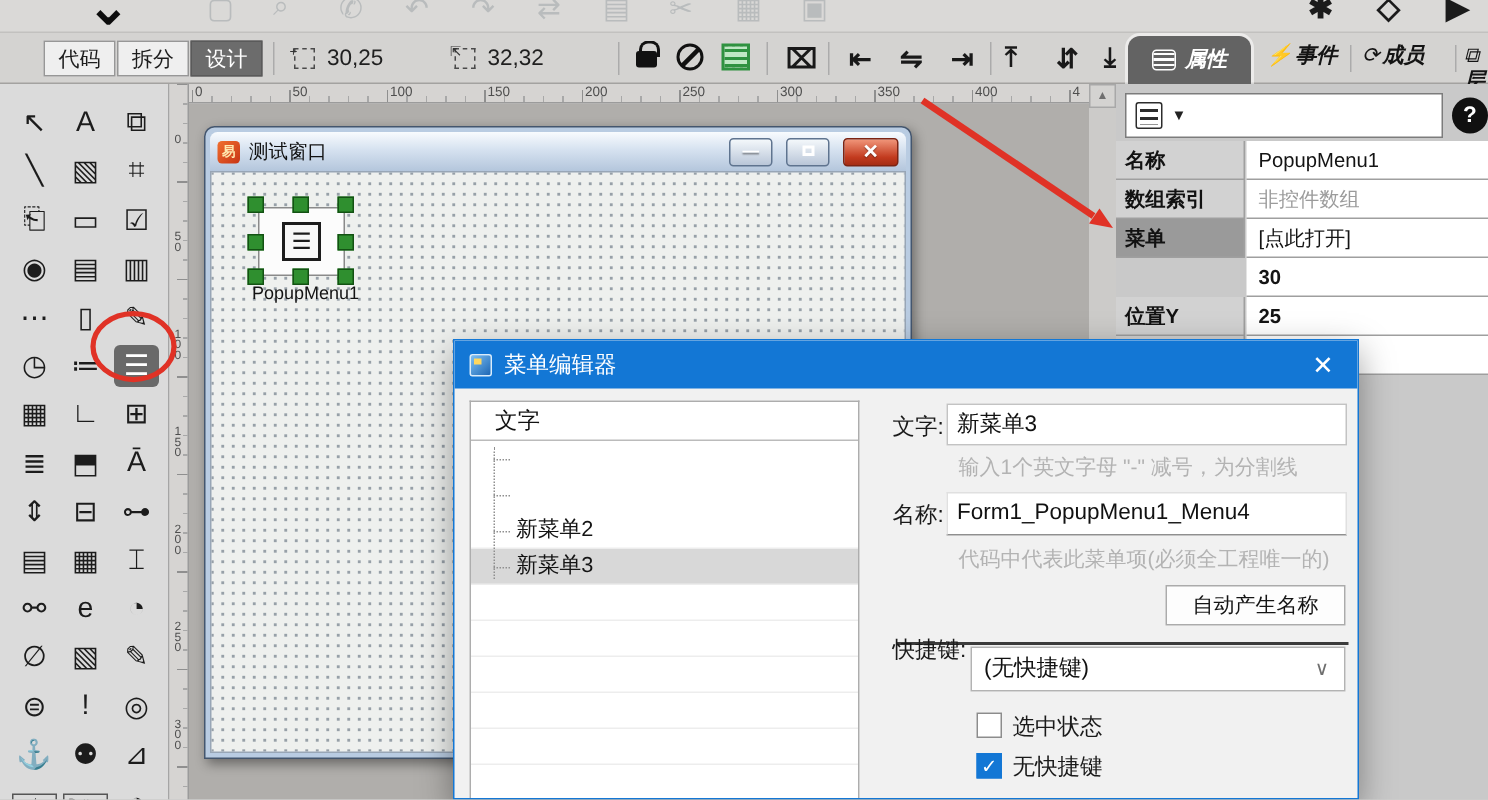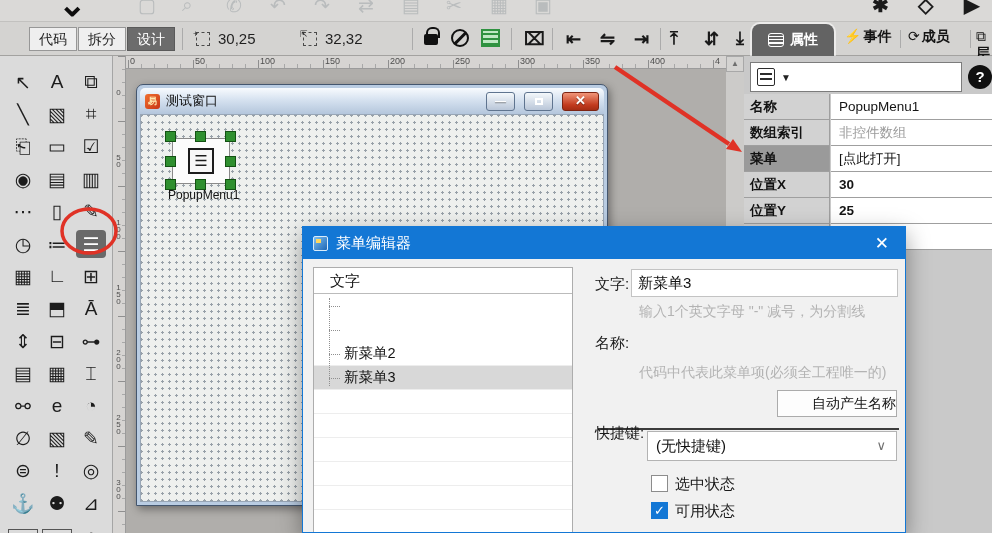--- a/index.html
+++ b/index.html
@@ -30,21 +30,21 @@
   #ic-lock::before { content:""; position:absolute; left:2px; top:-7px; width:10px; height:9px;
     border:2.5px solid #111; border-bottom:none; border-radius:6px 6px 0 0; }
   #ic-forbid { position:absolute; top:7px; width:18px; height:18px; border:2.5px solid #111; border-radius:50%; }
   #ic-forbid::before { content:""; position:absolute; left:-1px; top:5.5px; width:16px; height:2.5px;
     background:#111; transform:rotate(-45deg); }
   #ic-grid { position:absolute; top:7px; width:19px; height:18px; border:2px solid #2f9240; background:
     repeating-linear-gradient(0deg,#2f9240 0 2px,#bfe8c4 2px 5px),
     repeating-linear-gradient(90deg,#2f9240 0 2px,transparent 2px 5px); }
 
   
-  #panel-tabs { position:absolute; left:748px; top:22px; width:244px; height:34px; }
+  #panel-tabs { position:absolute; left:748px; top:22px; width:244px; height:34px;font-style:italic; }
   #tab-props { position:absolute; left:4px; top:2px; width:82px; height:32px; background:#636363;
     border-radius:8px 8px 0 0; color:#fff; font-size:14px; font-weight:bold;
     display:flex; align-items:center; justify-content:center; gap:6px;
     box-shadow:0 0 0 2px rgba(255,255,255,.55); }
   .props-ic { width:16px; height:14px; border:1.6px solid #fff; border-radius:3px;
     background:repeating-linear-gradient(0deg,transparent 0 2px,#fff 2px 3.5px); }
   .ptab { position:absolute; top:6px; font-size:14px; font-weight:bold; color:#141414; }
   .ptab .g { font-weight:normal; margin-right:2px; }
 
   
@@ -140,21 +140,21 @@
   .tree-row { position:absolute; left:0; width:258px; height:24px; border-bottom:1px solid #ededed;
     font-size:14.5px; color:#141414; line-height:23px; padding-left:30px; }
   .tree-row.sel { background:#d8d8d8; }
   #tree-vline { position:absolute; left:15px; width:1px; border-left:1px dotted #8f8f8f; }
   .tree-stub { position:absolute; left:15px; width:11px; height:1px; border-top:1px dotted #8f8f8f; }
   .dlg-label { position:absolute; font-size:15px; color:#1a1a1a; }
   .dlg-input { position:absolute; background:#fff; border:1px solid #c3c3c3; font-size:15px; color:#111;
     line-height:26px; padding-left:6px; white-space:nowrap; overflow:hidden; }
   .dlg-hint { position:absolute; font-size:14px; color:#b3b3b3; white-space:nowrap; }
   #auto-name-btn { position:absolute; left:474px; top:163px; width:120px; height:27px; background:#fdfdfd;
-    border:1px solid #ababab; font-size:14px; color:#141414; text-align:right; line-height:25px; }
+    border:1px solid #ababab; font-size:14px; color:#141414; text-align:center; line-height:25px; }
   #dlg-hr { position:absolute; left:295px; top:201px; width:301px; border-top:2px solid #3c3c3c; }
   #shortcut-combo { position:absolute; left:344px; top:204px; width:250px; height:30px; background:#fff;
     border:1px solid #b3b3b3; font-size:15px; color:#111; line-height:28px; padding-left:8px; }
   #shortcut-combo .chv { position:absolute; right:10px; top:0; color:#6f6f6f; font-size:13px; }
   .cb-box { position:absolute; width:17px; height:17px; border:1px solid #8c8c8c; background:#fff; }
   .cb-box.checked { background:#1377d5; border-color:#1377d5; color:#fff; font-size:13px;
     text-align:center; line-height:16px; }
   .cb-label { position:absolute; font-size:15px; color:#1a1a1a; }
 
   
@@ -337,21 +337,20 @@
         </div>
         <div class="prow" style="top: 64px;">
           <div class="lab">数组索引</div>
           <div class="val muted">非控件数组</div>
         </div>
         <div class="prow sel" style="top: 90px;">
           <div class="lab">菜单</div>
           <div class="val">[点此打开]</div>
         </div>
         <div class="prow" style="top: 116px;">
-          <div class="lab">位置X</div>
           <div class="val bold">30</div>
         </div>
         <div class="prow" style="top: 142px;">
           <div class="lab">位置Y</div>
           <div class="val bold">25</div>
         </div>
         <div class="prow" style="top: 168px;">
           <div class="lab"></div>
           <div class="val"></div>
         </div>
@@ -377,32 +376,33 @@
         <div class="tree-row" style="top: 146px;"></div>
         <div class="tree-row" style="top: 170px;"></div>
         <div class="tree-row" style="top: 194px;"></div>
         <div class="tree-row" style="top: 218px;"></div>
         <div class="tree-row" style="top: 242px;"></div>
       </div>
     <span class="dlg-label" style="left:292px; top:48px">文字:</span>
     <div class="dlg-input" style="left:328px; top:42px; width:267px; height:28px">新菜单3</div>
     <span class="dlg-hint" style="left:336px; top:76px">输入1个英文字母 "-" 减号，为分割线</span>
     <span class="dlg-label" style="left:292px; top:107px">名称:</span>
+    <div class="dlg-input" style="left:328px; top:101px; width:267px; height:29px; border-color:#e0e0e0; border-bottom:1px solid #8f8f8f">Form1_PopupMenu1_Menu4</div>
     <span class="dlg-hint" style="left:336px; top:137px">代码中代表此菜单项(必须全工程唯一的)</span>
     <div id="auto-name-btn">自动产生名称</div>
     <div id="dlg-hr"></div>
     <span class="dlg-label" style="left:292px; top:197px">快捷键:</span>
     <div id="shortcut-combo">
       <span>(无快捷键)</span>
       <span class="chv">∨</span>
     </div>
     <span class="cb-box" style="left:348px; top:248px"></span>
     <span class="cb-label" style="left:372px; top:248px">选中状态</span>
     <span class="cb-box checked" style="left:348px; top:275px">✓</span>
-    <span class="cb-label" style="left:372px; top:275px">可用状态</span>
+    <span class="cb-label" style="left:372px; top:275px">无快捷键</span>
   </div>
 
   <svg id="annot" viewBox="0 0 992 533">
     <ellipse cx="89" cy="231" rx="27" ry="22" fill="none" stroke="#e03226" stroke-width="3.5"></ellipse>
     <line x1="615" y1="67" x2="729" y2="144" stroke="#e03226" stroke-width="4.5"></line>
     <polygon points="742,152 726,149 733,139" fill="#e03226"></polygon>
   </svg>
 </div>
 
 </body></html>

